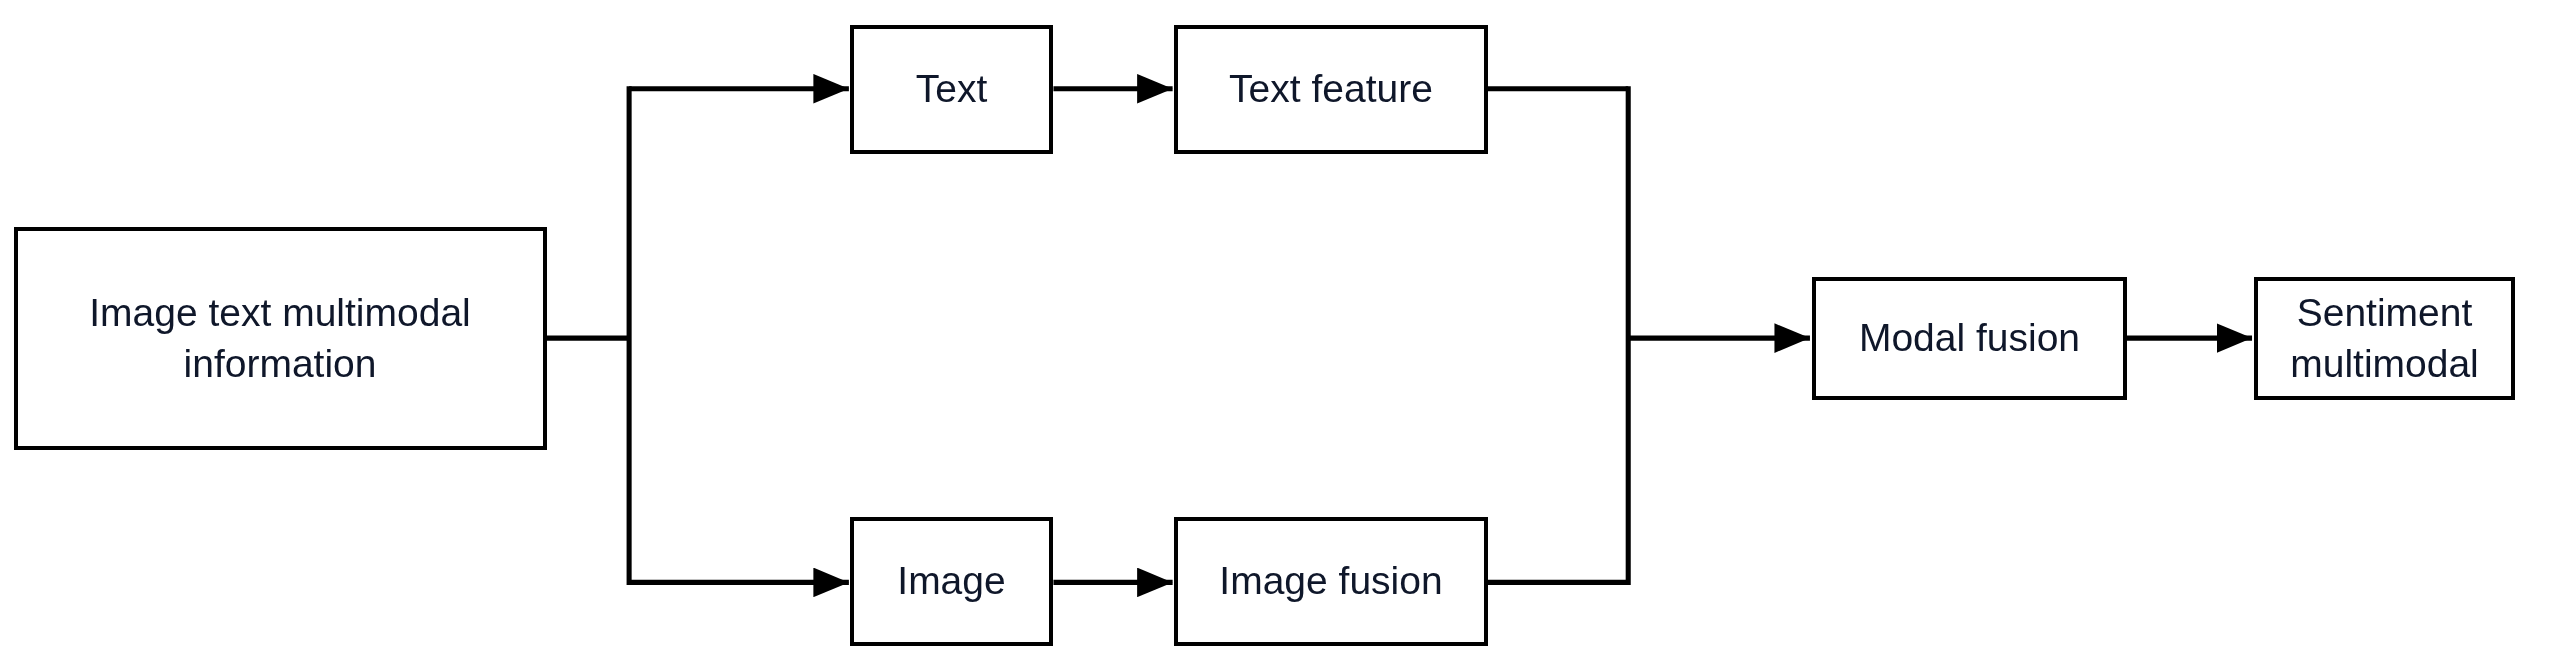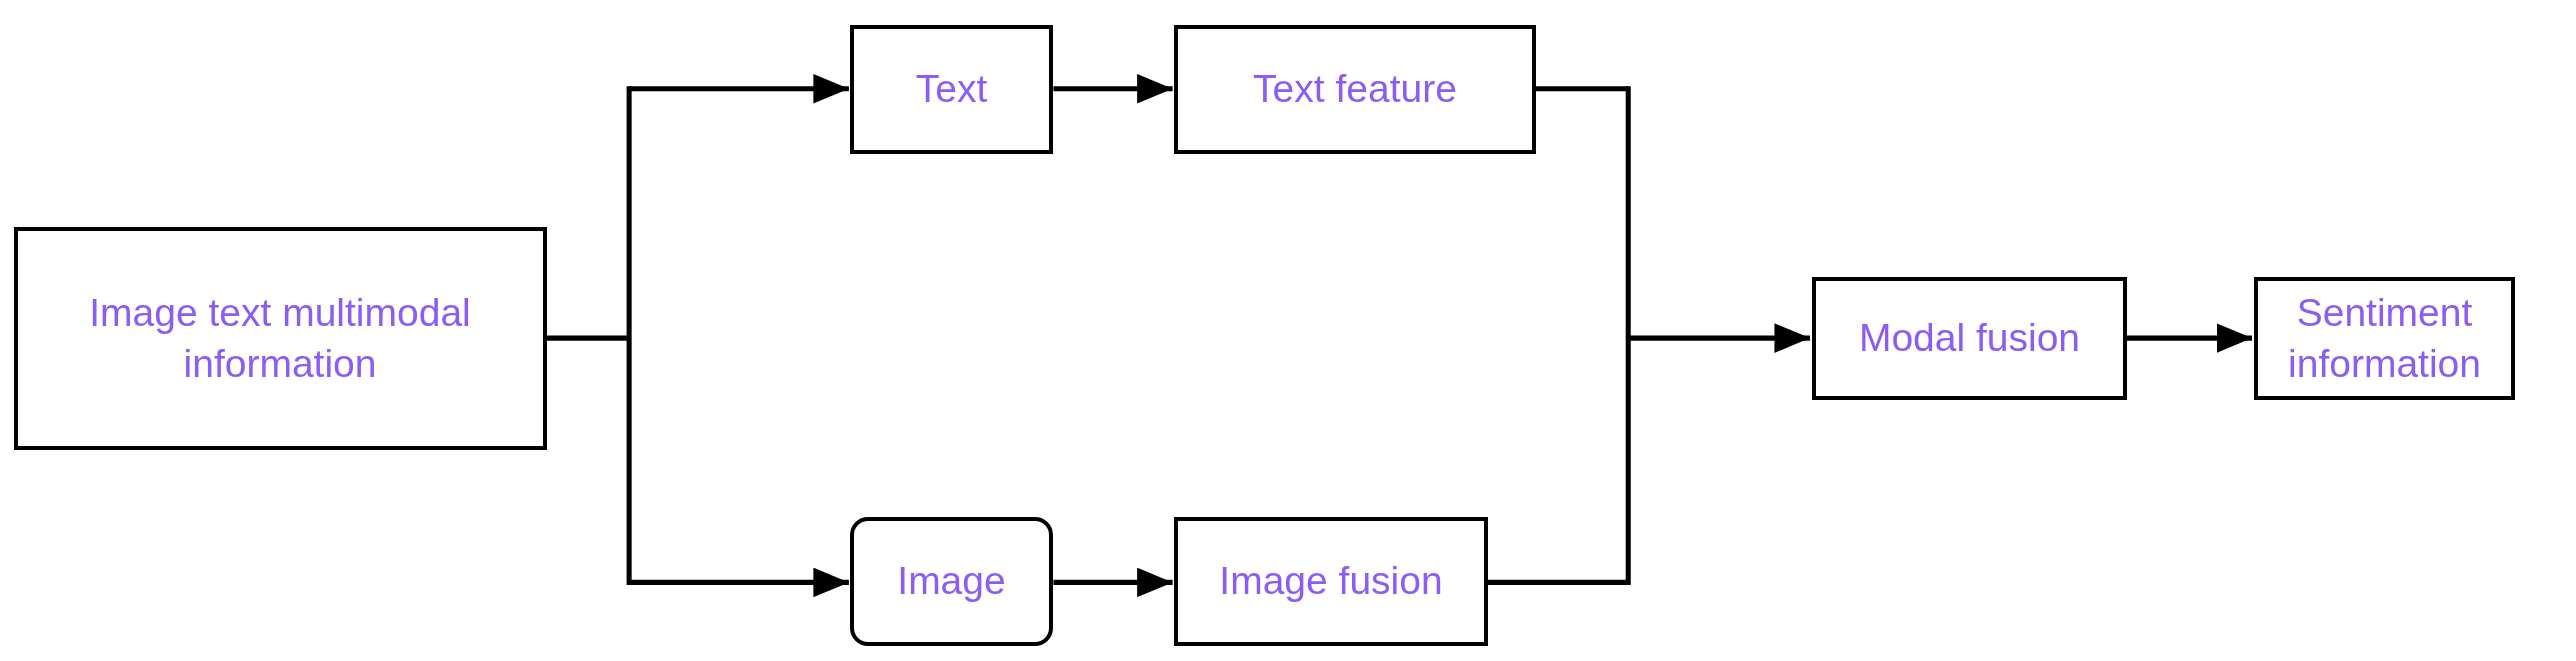--- a/index.html
+++ b/index.html
@@ -25,34 +25,34 @@
   }
   .node {
     position: absolute;
     box-sizing: border-box;
     background: #ffffff;
     border: 4.2px solid #000000;
     display: flex;
     align-items: center;
     justify-content: center;
     text-align: center;
-    color: #8b5cf6;
+    color: #0f172a;
     font-size: 39px;
     line-height: 1.3;
     padding: 0 12px;
   }
   .node .label {
     display: block;
     width: 100%;
   }
   
   .node-multimodal     { left: 13.5px;   top: 227px; width: 533px; height: 223px; font-size: 39px; }
   .node-text           { left: 850px; top: 24.5px;  width: 203px; height: 129px; }
-  .node-text-feature   { left: 1174px; top: 24.5px;  width: 362px; height: 129px; }
-  .node-image          { left: 850px; top: 517px; width: 203px; height: 129px; border-radius: 18px; }
+  .node-text-feature   { left: 1174px; top: 24.5px;  width: 314px; height: 129px; }
+  .node-image          { left: 850px; top: 517px; width: 203px; height: 129px; }
   .node-image-feature  { left: 1174px; top: 517px; width: 314px; height: 129px; }
   .node-modal-fusion   { left: 1812px; top: 277px; width: 315px; height: 123px; }
   .node-sentiment      { left: 2254px; top: 277px; width: 261px; height: 123px; }
 </style>
 </head>
 <body>
 
 <div class="stage">
 
   <svg class="wires" viewBox="0 0 3047 782" xmlns="http://www.w3.org/2000/svg" aria-hidden="true">
@@ -105,17 +105,17 @@
 
   <div class="node node-image-feature">
     <span class="label">Image fusion</span>
   </div>
 
   <div class="node node-modal-fusion">
     <span class="label">Modal fusion</span>
   </div>
 
   <div class="node node-sentiment">
-    <span class="label">Sentiment information</span>
+    <span class="label">Sentiment multimodal</span>
   </div>
 
 </div>
 
 
 </body></html>

